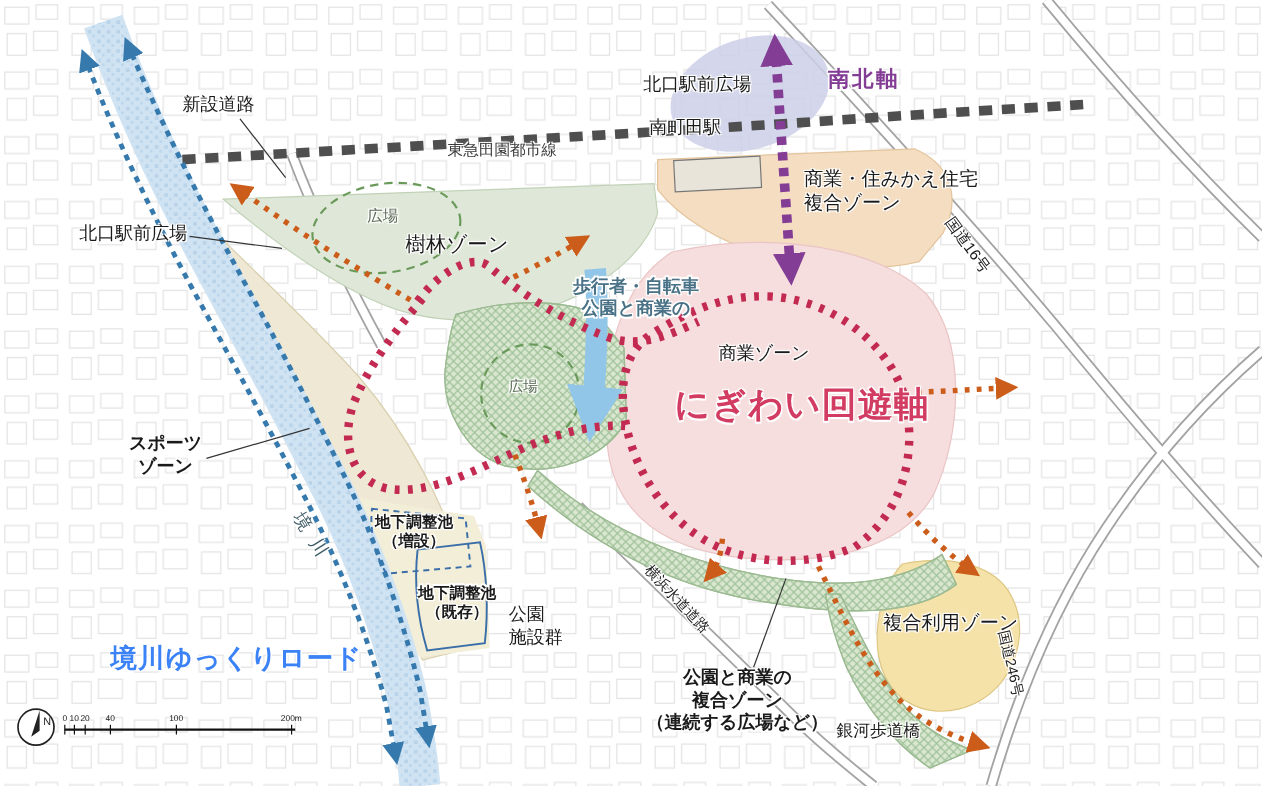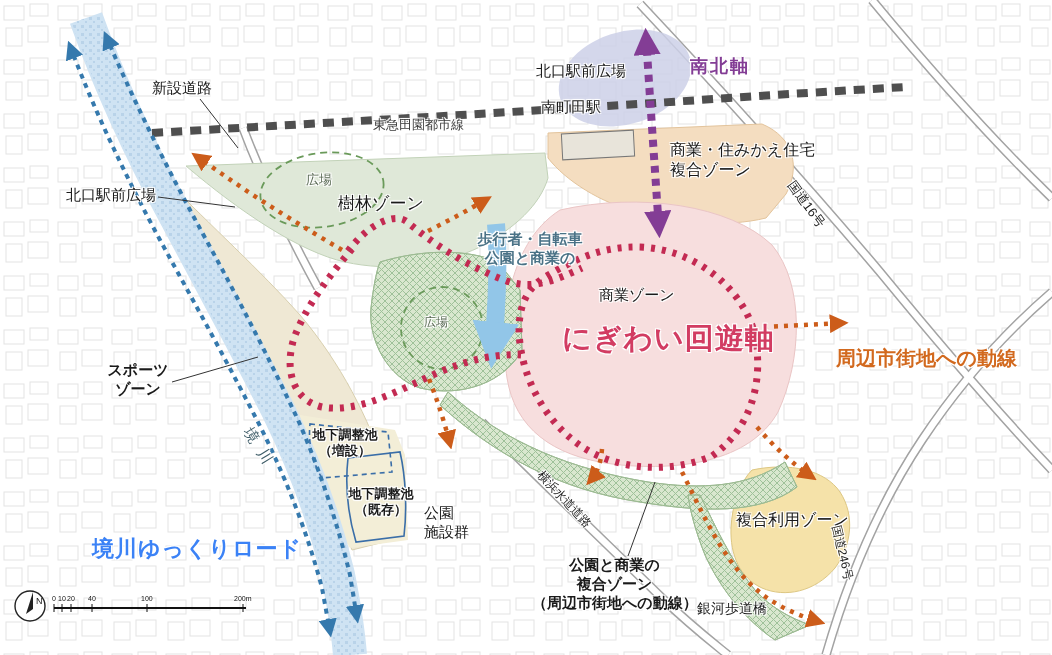--- a/index.html
+++ b/index.html
@@ -182,21 +182,20 @@
 <div class="lbl fs13 soft" style="left:306px;top:172px">広場</div>
 <div class="lbl fs17" style="left:338px;top:193px">樹林ゾーン</div>
 
 <div class="lbl ped-note center" style="left:455px;top:230px;width:150px">
   <span>歩行者・自転車</span><br>
   <span>公園と商業の</span>
 </div>
 
 <div class="lbl fs15" style="left:599px;top:286px">商業ゾーン</div>
 <div class="lbl big-red" style="left:542px;top:320px">にぎわい回遊軸</div>
-<div class="lbl big-orange" style="left:836px;top:346px">周辺市街地への動線</div>
 
 <div class="lbl fs15 center" style="left:96px;top:361px;width:84px">
   <span>スポーツ</span><br>
   <span>ゾーン</span>
 </div>
 
 <div class="lbl riv rot" style="left:255px;top:424px;transform:rotate(58deg)">境川</div>
 <div class="lbl fs12 soft" style="left:424px;top:315px">広場</div>
 
 <div class="lbl fs13 center" style="left:300px;top:427px;width:90px">
@@ -213,18 +212,18 @@
 </div>
 
 <div class="lbl fs12 rot" style="left:545px;top:468px;transform:rotate(47deg)">横浜水道道路</div>
 <div class="lbl fs16" style="left:736px;top:510px">複合利用ゾーン</div>
 <div class="lbl fs12 rot" style="left:843px;top:524px;transform:rotate(77deg)">国道246号</div>
 <div class="lbl big-blue" style="left:92px;top:535px">境川ゆっくりロード</div>
 
 <div class="lbl fs15 center" style="left:532px;top:556px;width:165px">
   <span>公園と商業の</span><br>
   <span>複合ゾーン</span><br>
-  <span>（周辺市街地への動線）</span>
+  <span>（連続する広場など）</span>
 </div>
 
 <div class="lbl fs14" style="left:697px;top:600px">銀河歩道橋</div>
 
 </div>
 
 </body></html>

